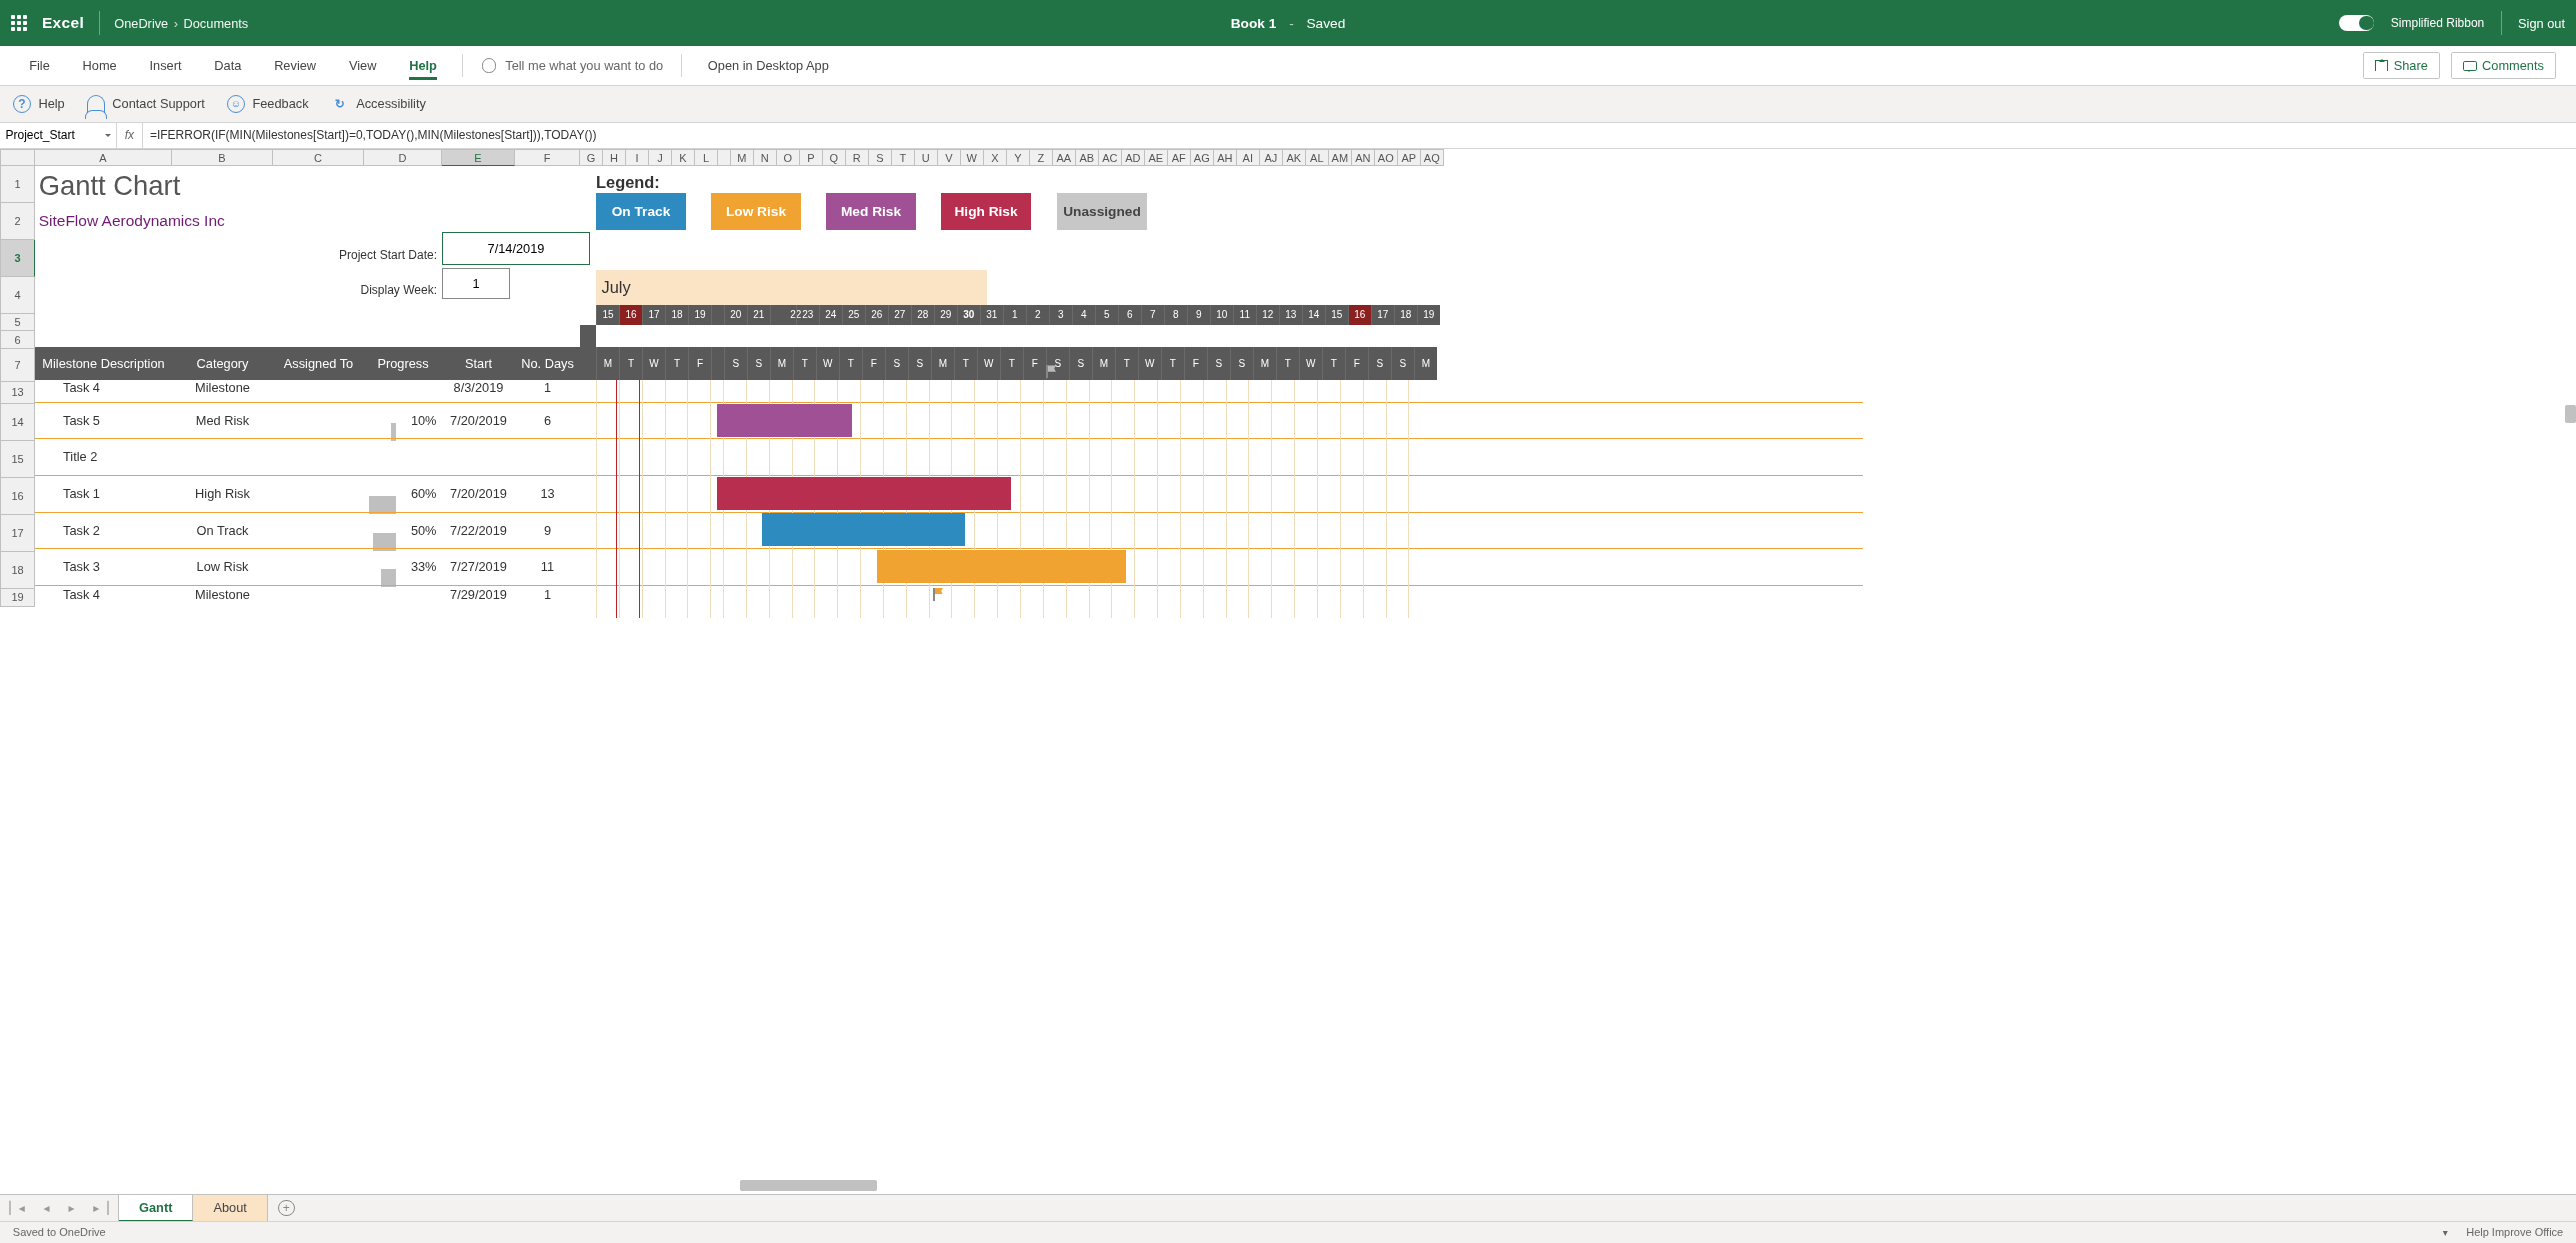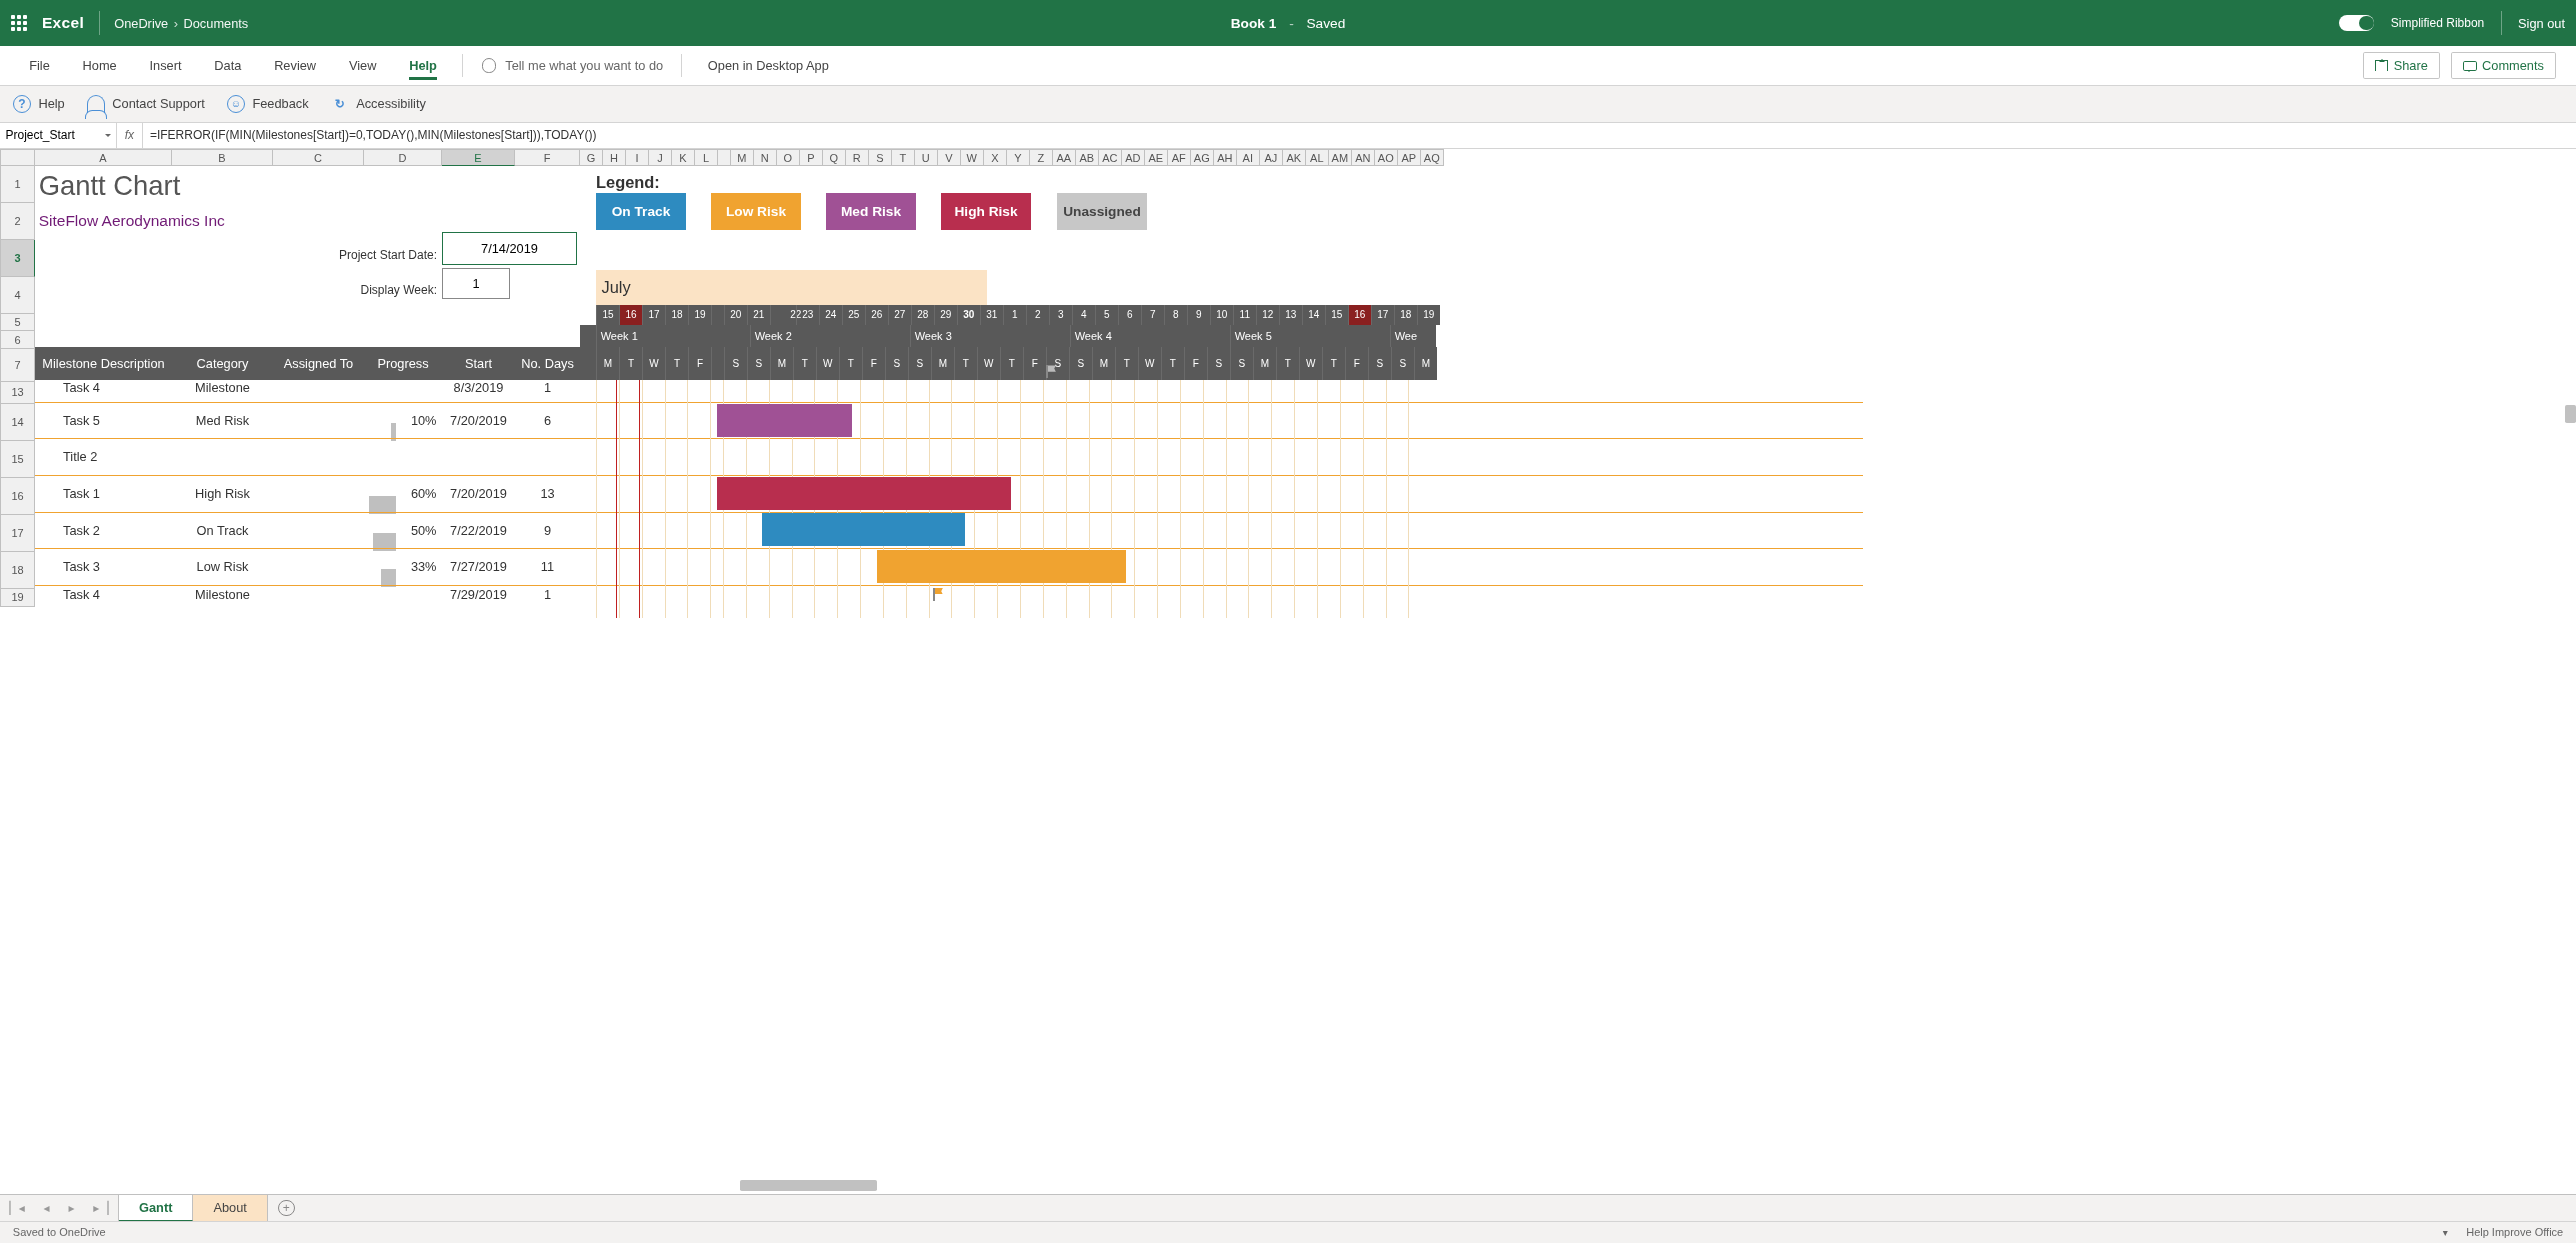--- a/index.html
+++ b/index.html
@@ -255,21 +255,21 @@
       <div class="rh" style="height: 37px;">15</div>
       <div class="rh" style="height: 37px;">16</div>
       <div class="rh" style="height: 37px;">17</div>
       <div class="rh" style="height: 37px;">18</div>
       <div class="rh short" style="height: 18.3px;">19</div>
     </div>
   <div class="grid">
     <div class="title-cell" style="top:3.7px;left:3.7px">Gantt Chart</div>
     <div class="company" style="top:46px;left:3.7px">SiteFlow Aerodynamics Inc</div>
     <div class="lbl" style="top:82px;left:238px;width:164px">Project Start Date:</div>
-    <div class="inp-cell" style="top:66px;left:407px;width:135px;height:33px">7/14/2019</div>
+    <div class="inp-cell" style="top:66px;left:407px;width:148px;height:33px">7/14/2019</div>
     <div class="lbl" style="top:117px;left:238px;width:164px">Display Week:</div>
     <div class="inp-cell inp2" style="top:102px;left:407px;width:68px;height:31px">1</div>
 
     <div class="legend-lbl" style="top:7.3px;left:561px">Legend:</div>
     <div class="leg blue" style="top:27.4px;left:561px;width:90px">On Track</div>
     <div class="leg orange" style="top:27.4px;left:676px;width:90px">Low Risk</div>
     <div class="leg purple" style="top:27.4px;left:791px;width:90px">Med Risk</div>
     <div class="leg red" style="top:27.4px;left:906px;width:90px">High Risk</div>
     <div class="leg gray" style="top:27.4px;left:1022px;width:90px">Unassigned</div>
 
@@ -308,28 +308,20 @@
         <div class="dc" style="width: 23px;">11</div>
         <div class="dc" style="width: 23px;">12</div>
         <div class="dc" style="width: 23px;">13</div>
         <div class="dc" style="width: 23px;">14</div>
         <div class="dc" style="width: 23px;">15</div>
         <div class="dc today" style="width: 23px;">16</div>
         <div class="dc" style="width: 23px;">17</div>
         <div class="dc" style="width: 23px;">18</div>
         <div class="dc" style="width: 23px;">19</div>
       </div>
-    <div class="wk-row" id="wk-row" style="top:159px;left:561px">
-        <div class="wk" style="width: 154px;">Week 1</div>
-        <div class="wk" style="width: 160px;">Week 2</div>
-        <div class="wk" style="width: 160px;">Week 3</div>
-        <div class="wk" style="width: 160px;">Week 4</div>
-        <div class="wk" style="width: 160px;">Week 5</div>
-        <div class="wk" style="width: 46px;">Wee</div>
-      </div>
     <div class="thead" style="top:181px;left:0;width:545px">
       <div class="th" style="width:137px">Milestone Description</div>
       <div class="th" style="width:101px">Category</div>
       <div class="th" style="width:91px">Assigned To</div>
       <div class="th" style="width:78px">Progress</div>
       <div class="th" style="width:73px">Start</div>
       <div class="th" style="width:65px">No. Days</div>
     </div>
     <div style="position:absolute;top:159px;left:545px;width:16.4px;height:55px;background:#595959"></div>
     <div class="day-row" id="day-row" style="top:181px;left:561px">

